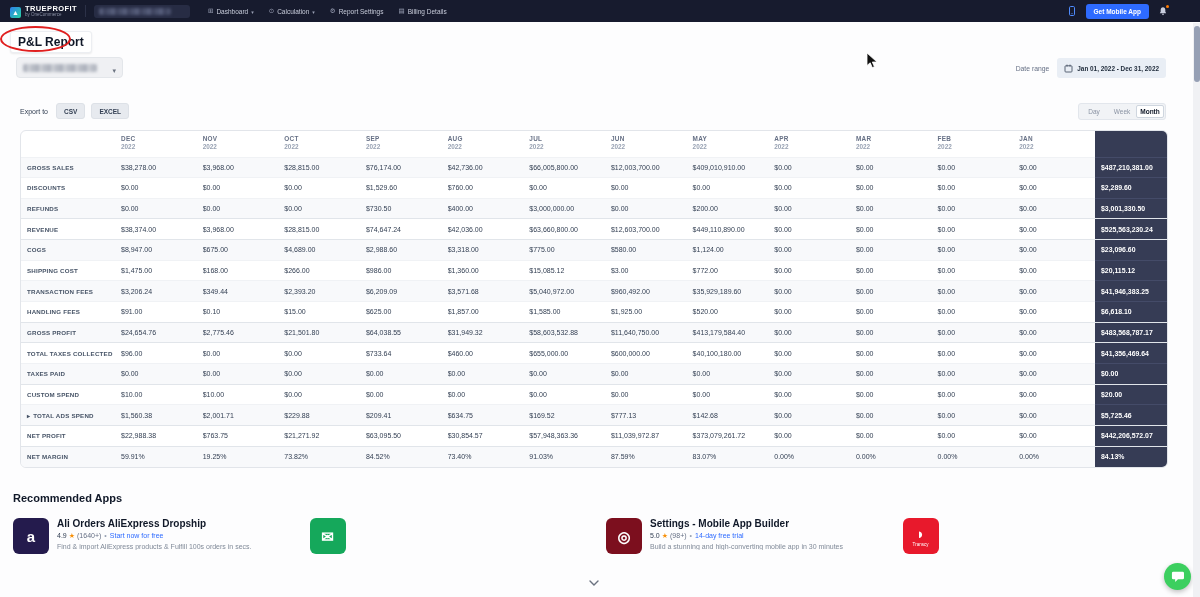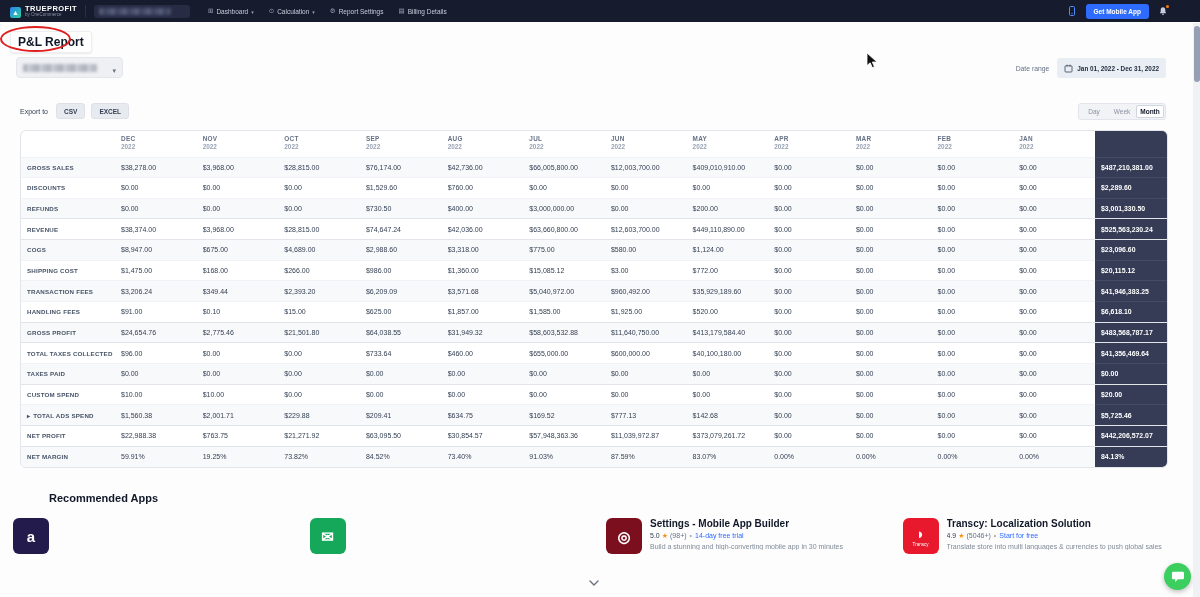--- a/index.html
+++ b/index.html
@@ -75,21 +75,21 @@
              white-space:nowrap; overflow:hidden; height:20px; }
   td.lbl { font-size:6.2px; font-weight:bold; color:#475467; letter-spacing:.2px; }
   tr.alt td:not(.total) { background:#f8f9fb; }
   tr.sec td { border-top:1px solid #e1e5ea; }
   th.total, td.total { background:#363c55; color:#ffffff; }
   td.total { font-weight:bold; border-top:1px solid #444b68; font-size:6.9px; }
   .expand-caret::before { content:"▸"; font-size:6px; color:#475467; margin-right:3px; }
 
   
   .recommended { position:absolute; left:13px; top:492px; width:1174px; }
-  .rec-title { font-size:11px; font-weight:bold; color:#101828;margin-left:36px; }
+  .rec-title { font-size:11px; font-weight:bold; color:#101828; }
   .apps-row { display:flex; gap:12px; margin-top:14px; }
   .app-card { flex:1; display:flex; gap:8px; cursor:pointer; min-width:0; }
   .app-icon { width:36px; height:36px; border-radius:6px; flex:none; display:flex; flex-direction:column;
               align-items:center; justify-content:center; color:#fff; }
   .app-glyph { font-size:15px; line-height:1; font-weight:bold; }
   .app-caption { font-size:4.5px; margin-top:1px; }
   .app-body { min-width:0; }
   .app-title { font-size:10px; font-weight:bold; color:#101828; white-space:nowrap; overflow:hidden; }
   .app-meta { font-size:7px; color:#667085; margin:3px 0 3px 0; white-space:nowrap; overflow:hidden; }
   .app-meta .score { color:#344054; }
@@ -512,20 +512,25 @@
     </table>
   </div>
 
   <section class="recommended">
     <h3 class="rec-title">Recommended Apps</h3>
     <div class="apps-row" id="apps-row">
         <div class="app-card">
           <div class="app-icon" style="background: rgb(36, 27, 77);">
             <span class="app-glyph">a</span>
           </div>
+          <div class="app-body">
+            <div class="app-title">Ali Orders AliExpress Dropship</div>
+            <div class="app-meta"><span class="score">4.9</span><span class="star"></span><span>(1640+)</span><span class="sep"></span><span class="link">Start now for free</span></div>
+            <div class="app-desc">Find &amp; import AliExpress products &amp; Fulfill 100s orders in secs.</div>
+          </div>
         </div>
         <div class="app-card">
           <div class="app-icon" style="background: rgb(21, 168, 91);">
             <span class="app-glyph">✉</span>
           </div>
         </div>
         <div class="app-card">
           <div class="app-icon" style="background: rgb(124, 15, 30);">
             <span class="app-glyph">◎</span>
           </div>
@@ -533,25 +538,20 @@
             <div class="app-title">Settings - Mobile App Builder</div>
             <div class="app-meta"><span class="score">5.0</span><span class="star"></span><span>(98+)</span><span class="sep"></span><span class="link">14-day free trial</span></div>
             <div class="app-desc">Build a stunning and high-converting mobile app in 30 minutes</div>
           </div>
         </div>
         <div class="app-card">
           <div class="app-icon" style="background: rgb(232, 25, 44);">
             <span class="app-glyph">◗</span>
             <span class="app-caption">Transcy</span>
           </div>
-          <div class="app-body">
-            <div class="app-title">Transcy: Localization Solution</div>
-            <div class="app-meta"><span class="score">4.9</span><span class="star"></span><span>(5046+)</span><span class="sep"></span><span class="link">Start for free</span></div>
-            <div class="app-desc">Translate store into multi languages &amp; currencies to push global sales</div>
-          </div>
         </div>
       </div>
   </section>
 
   <div class="collapse-chevron">
     <svg width="12" height="8" viewBox="0 0 12 8">
         <polyline points="2,2 6,6 10,2" fill="none" stroke="#6b7280" stroke-width="1.4" stroke-linecap="round"></polyline>
       </svg>
   </div>
 

